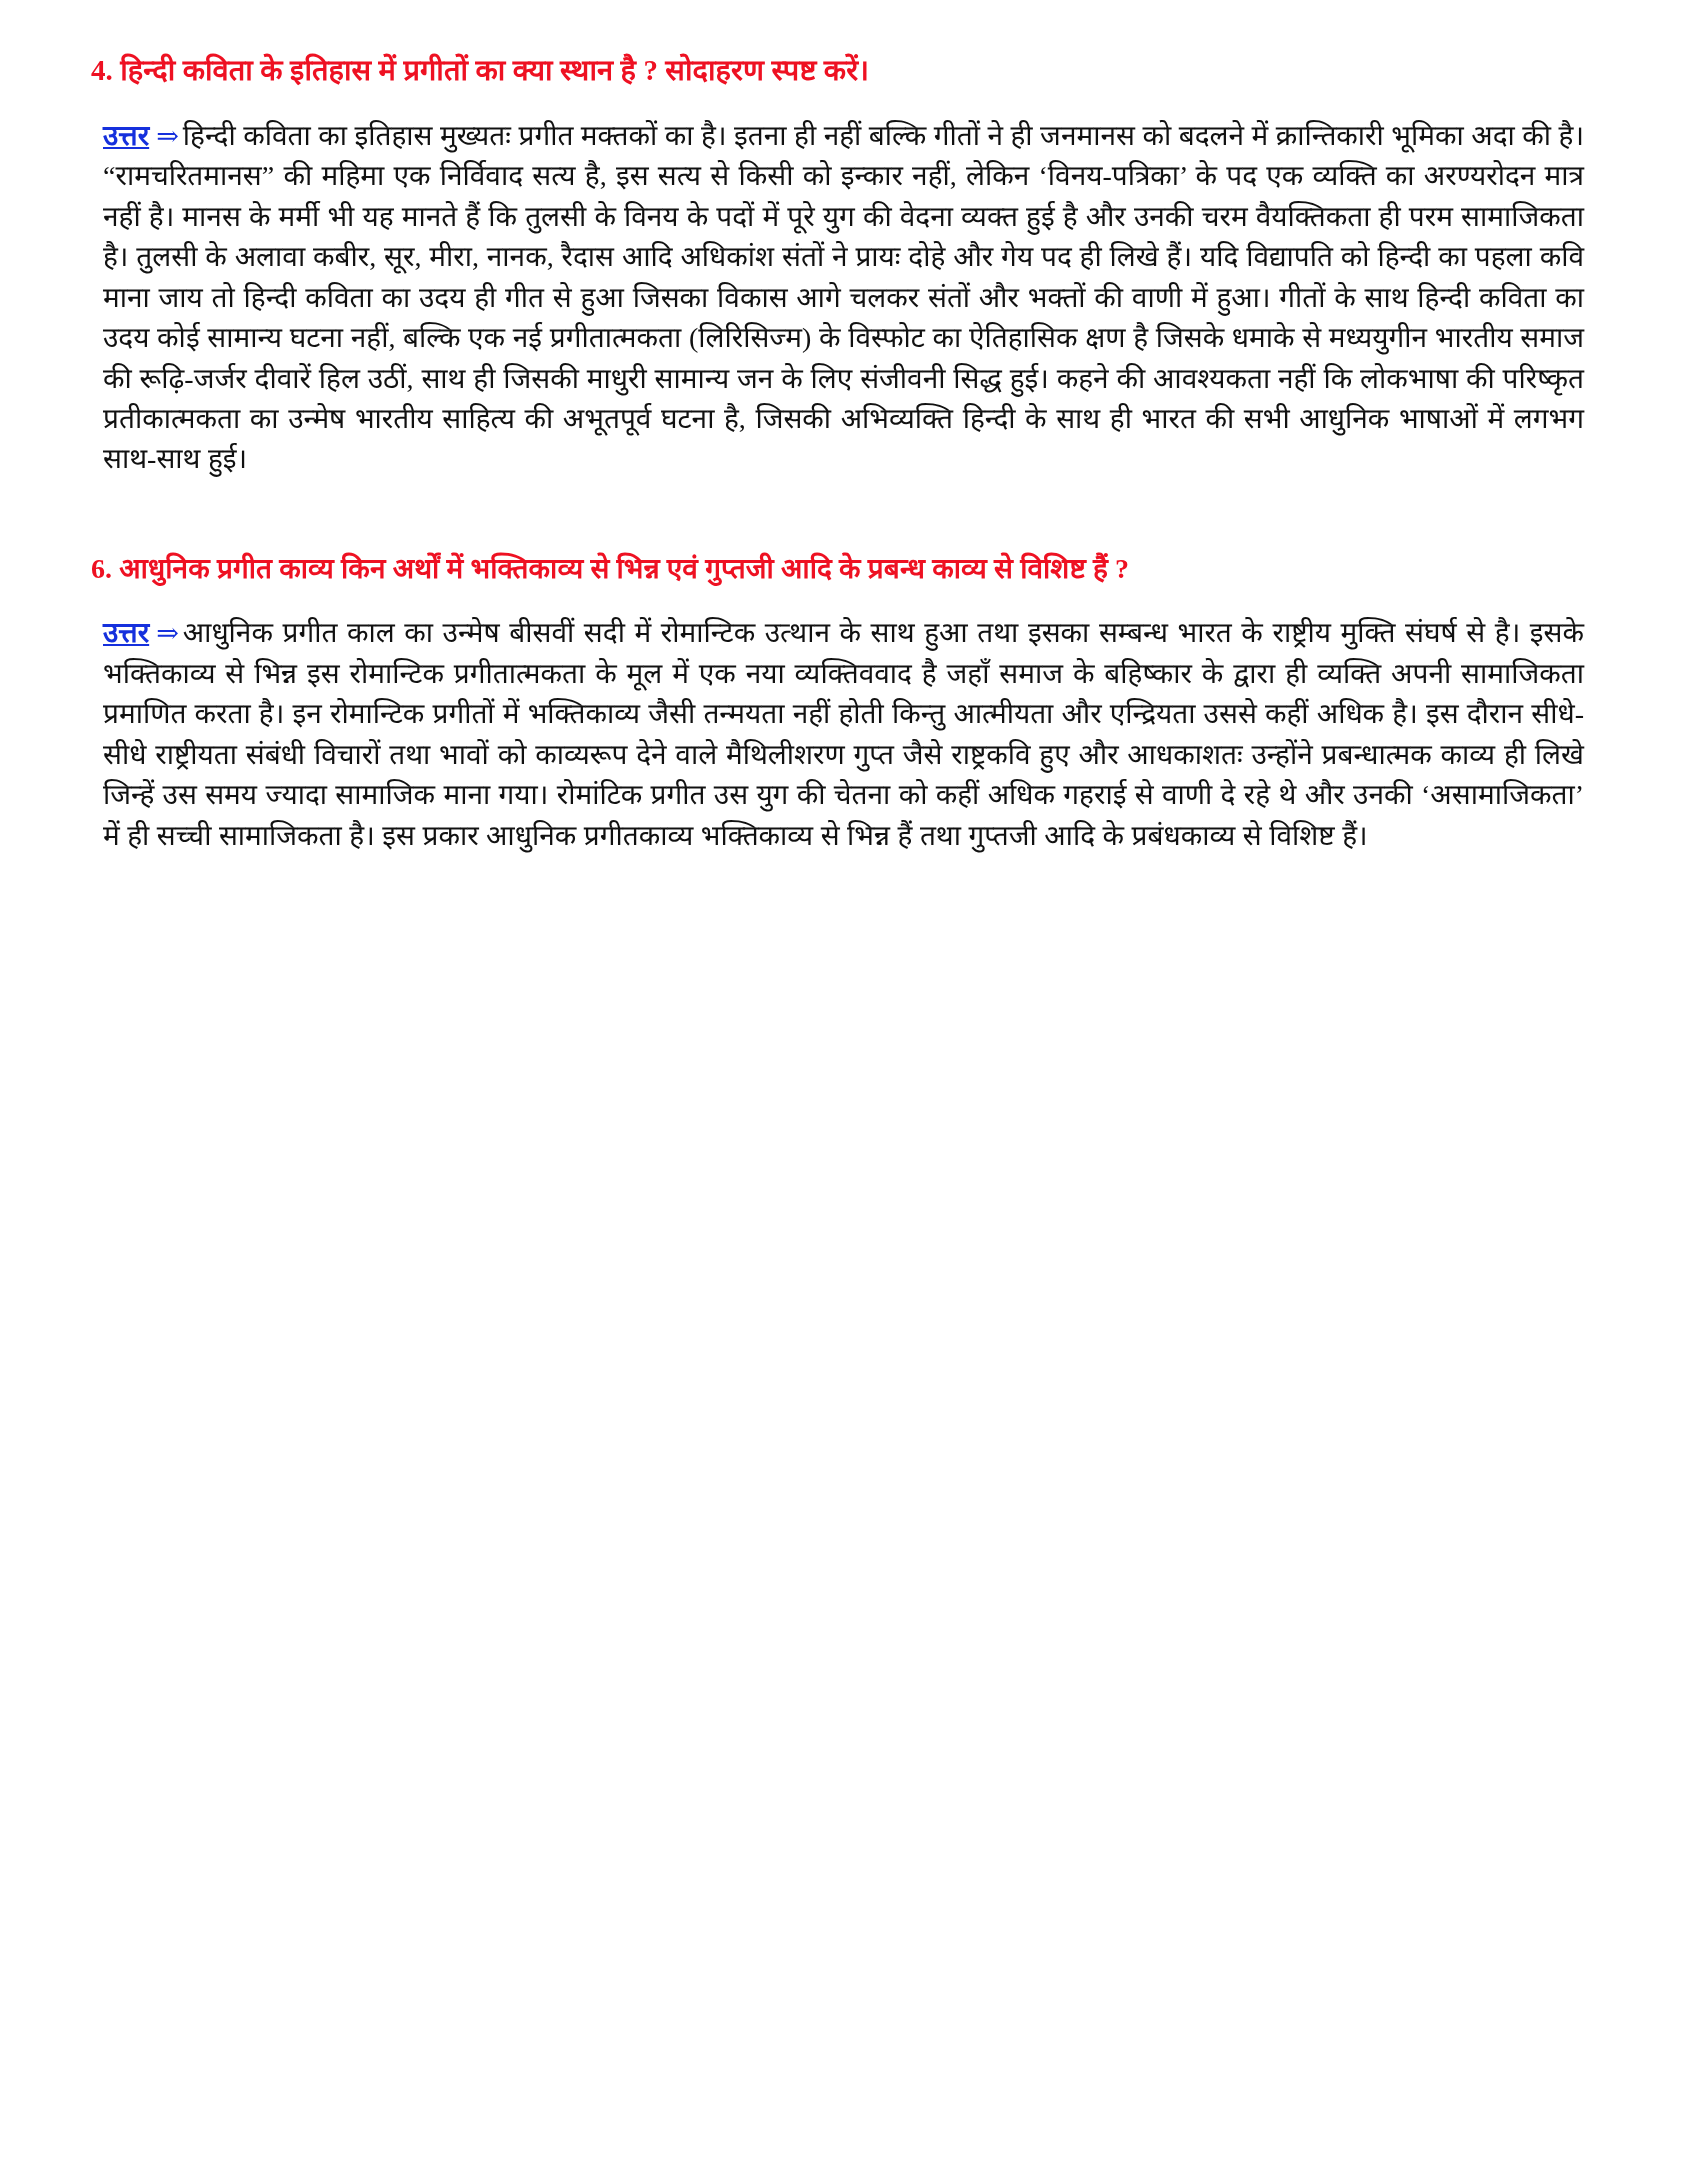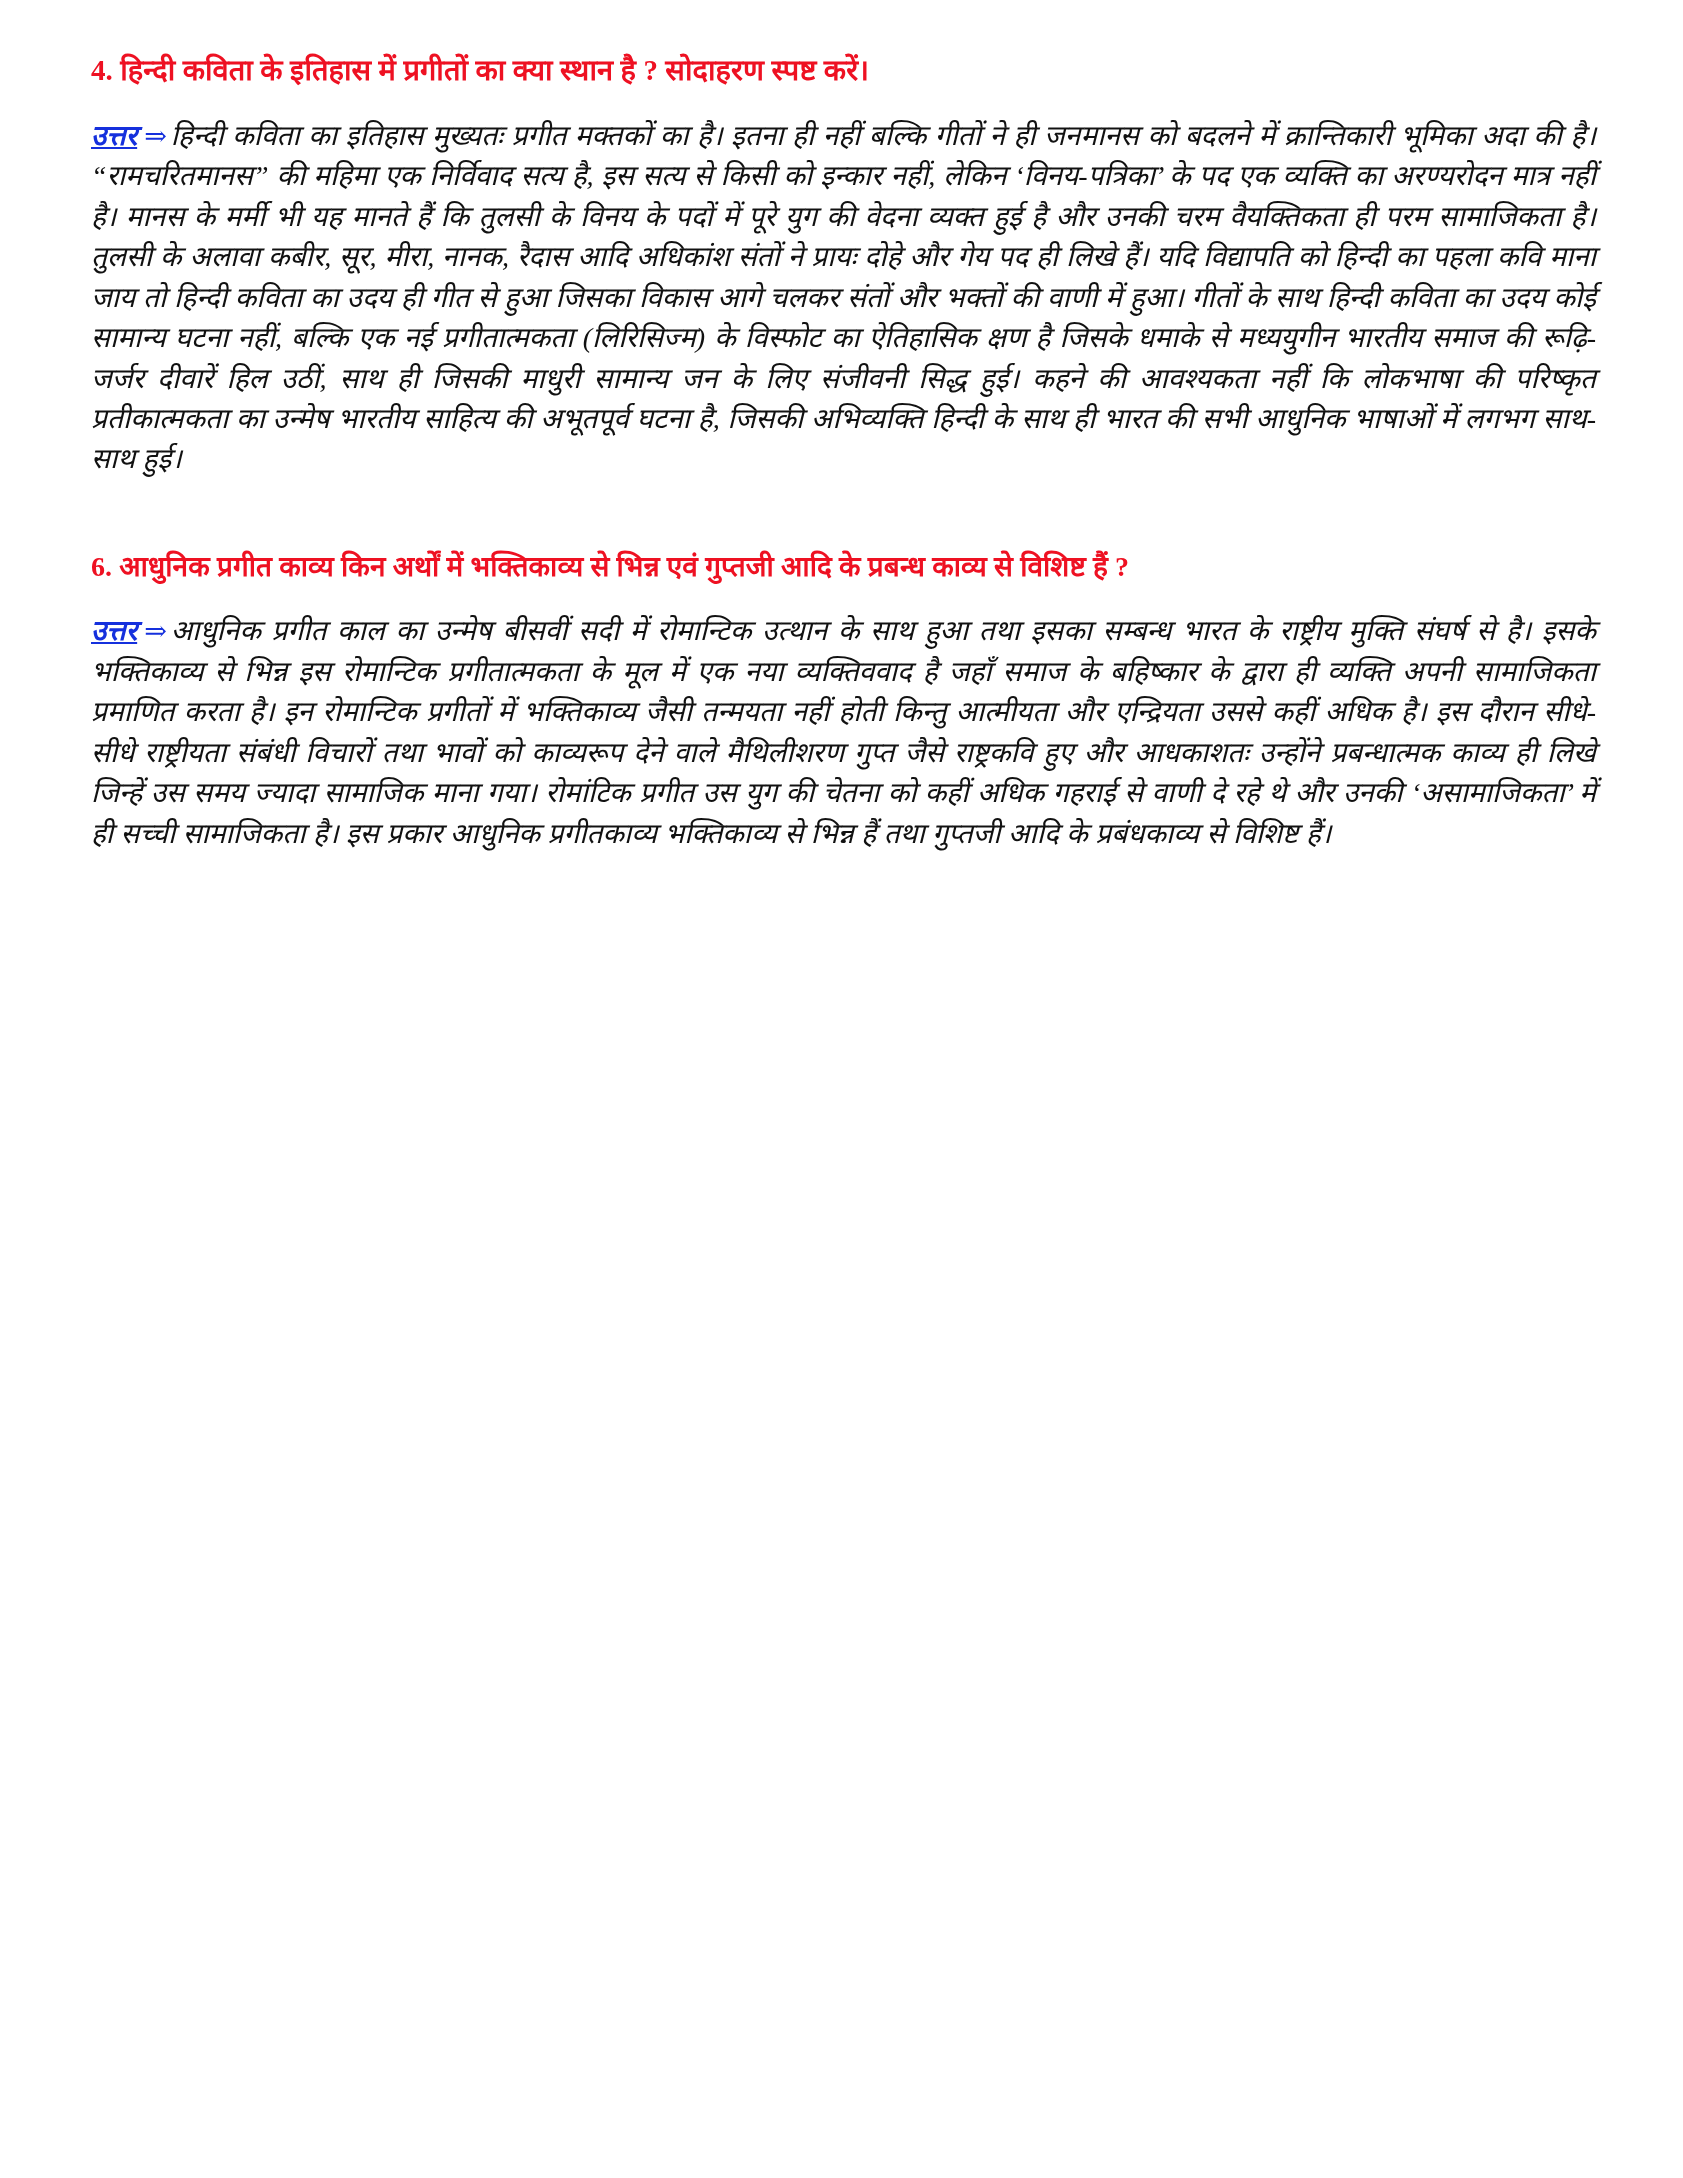--- a/index.html
+++ b/index.html
@@ -37,26 +37,25 @@
     font-family: "Liberation Serif", "DejaVu Serif", serif;
   }
   .qa-block.second .question-heading {
     margin-top: 36px;
     font-size: 28px;
   }
   .answer-para {
     font-size: 28px;
     line-height: 1.445;
     color: #111111;
-    margin: 0;
+    margin: 12px;
     text-align: justify;
     text-justify: inter-word;
     word-spacing: 0.5px;
     font-family: "Liberation Serif", "DejaVu Serif", serif;
-    font-style: italic;
   }
   .answer-label {
     color: #1530dd;
     font-weight: bold;
     text-decoration: underline;
     text-underline-offset: 2px;
   }
   .answer-arrow {
     color: #1530dd;
     font-weight: normal;

